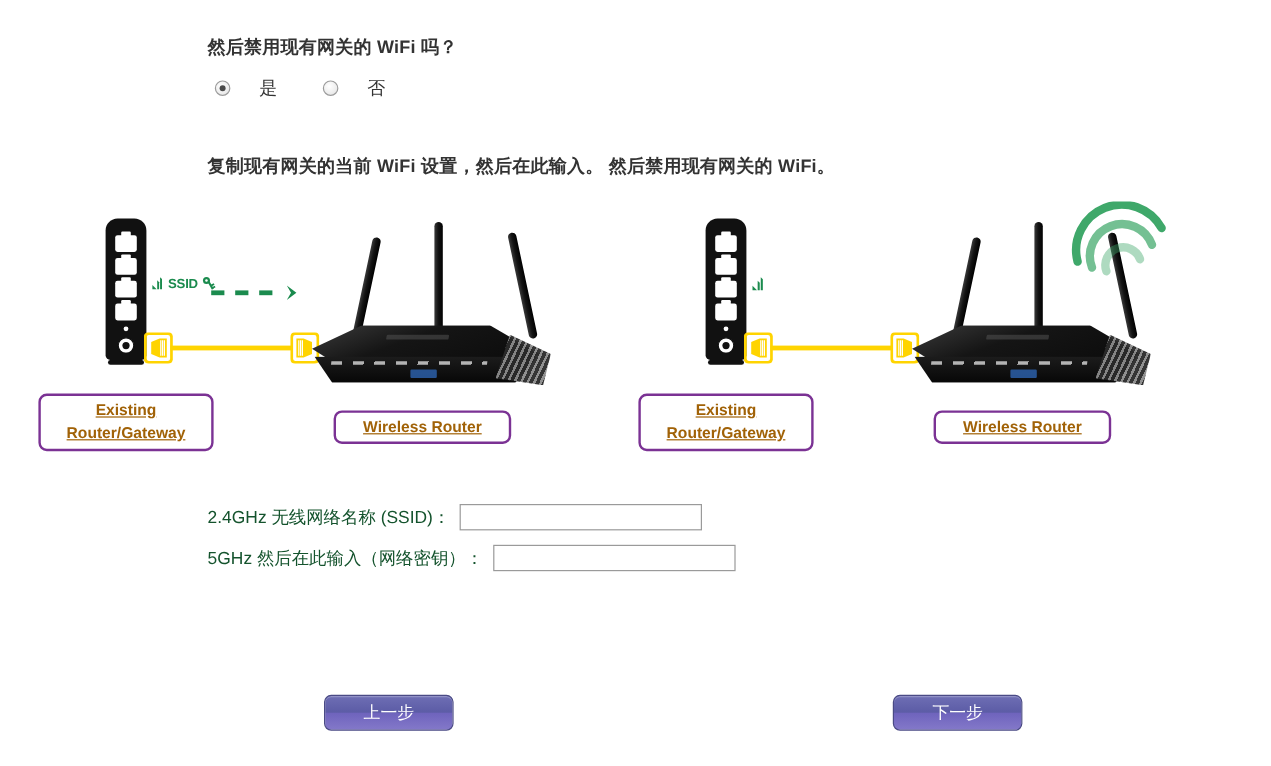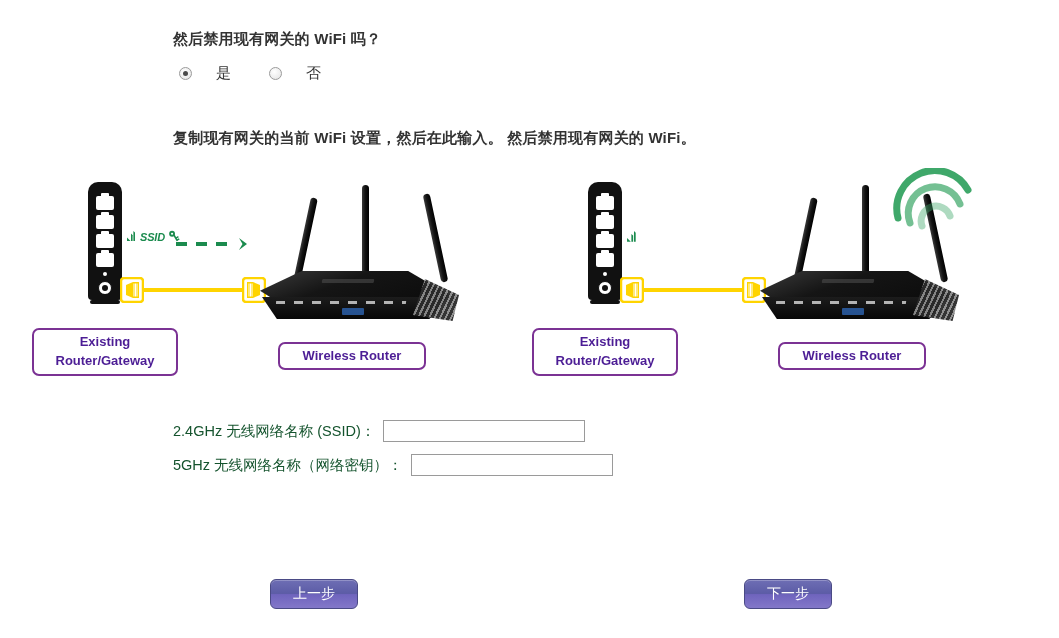--- a/index.html
+++ b/index.html
@@ -161,32 +161,33 @@
     left: 14px; top: 112px;
     width: 6px; height: 8px;
     background: #111111;
   }
 
   
   .label-box {
     position: absolute;
     border: 2px solid #7B3294;
     border-radius: 7px;
-    color: #4c1d95;
+    color: #a16207;
     font-weight: bold;
     font-size: 13px;
     line-height: 1.45;
     text-align: center;
     background: #ffffff;
     box-sizing: border-box;
     display: flex;
     align-items: center;
     justify-content: center;
     padding: 4px 10px;
     white-space: pre-line;
+    text-decoration: underline;
   }
 
   
   .eth-cable {
     position: absolute;
     height: 4px;
     background: #FFD400;
   }
   .rj45 {
     position: absolute;
@@ -200,21 +201,20 @@
     position: absolute;
     display: flex;
     align-items: center;
     color: #1b8b4e;
   }
   .ssid-text {
     font-size: 11px;
     font-weight: bold;
     letter-spacing: -0.2px;
     margin: 0 3px 0 1px;
-    font-style: italic;
   }
   .dash-arrow {
     position: absolute;
     display: flex;
     align-items: center;
   }
   .dash {
     width: 11px;
     height: 4px;
     background: #1b8b4e;
@@ -297,21 +297,21 @@
     margin-left: 8px;
     font-family: "Liberation Sans", sans-serif;
     font-size: 13px;
     padding: 0 3px;
     outline: none;
   }
 
   
   .btn {
     position: absolute;
-    width: 88px;
+    width: 108px;
     height: 30px;
     border: 1px solid #4a4a85;
     border-radius: 6px;
     background: linear-gradient(180deg,#6e6eb4 0%,#5c5ca6 48%,#6f64bd 52%,#8378c9 100%);
     color: #ffffff;
     font-size: 14px;
     font-family: "Liberation Sans", sans-serif;
     cursor: pointer;
     box-shadow: inset 0 1px 0 rgba(255,255,255,0.25);
   }
@@ -492,19 +492,19 @@
     <div class="label-box" style="left:258px; top:172px; width:148px; height:28px;">Wireless Router</div>
   </div>
 </div>
 
 <div class="form">
   <div class="field-row">
     <span class="field-label">2.4GHz 无线网络名称 (SSID)：</span>
     <input class="field-input" style="width: 202px;" type="text" value="">
   </div>
   <div class="field-row">
-    <span class="field-label">5GHz 无线网络名称（网络密钥）：</span>
+    <span class="field-label">5GHz 然后在此输入（网络密钥）：</span>
     <input class="field-input" style="width: 202px;" type="text" value="">
   </div>
 </div>
 
 <button class="btn btn-prev">上一步</button>
 <button class="btn btn-next">下一步</button>
 
 </body></html>

